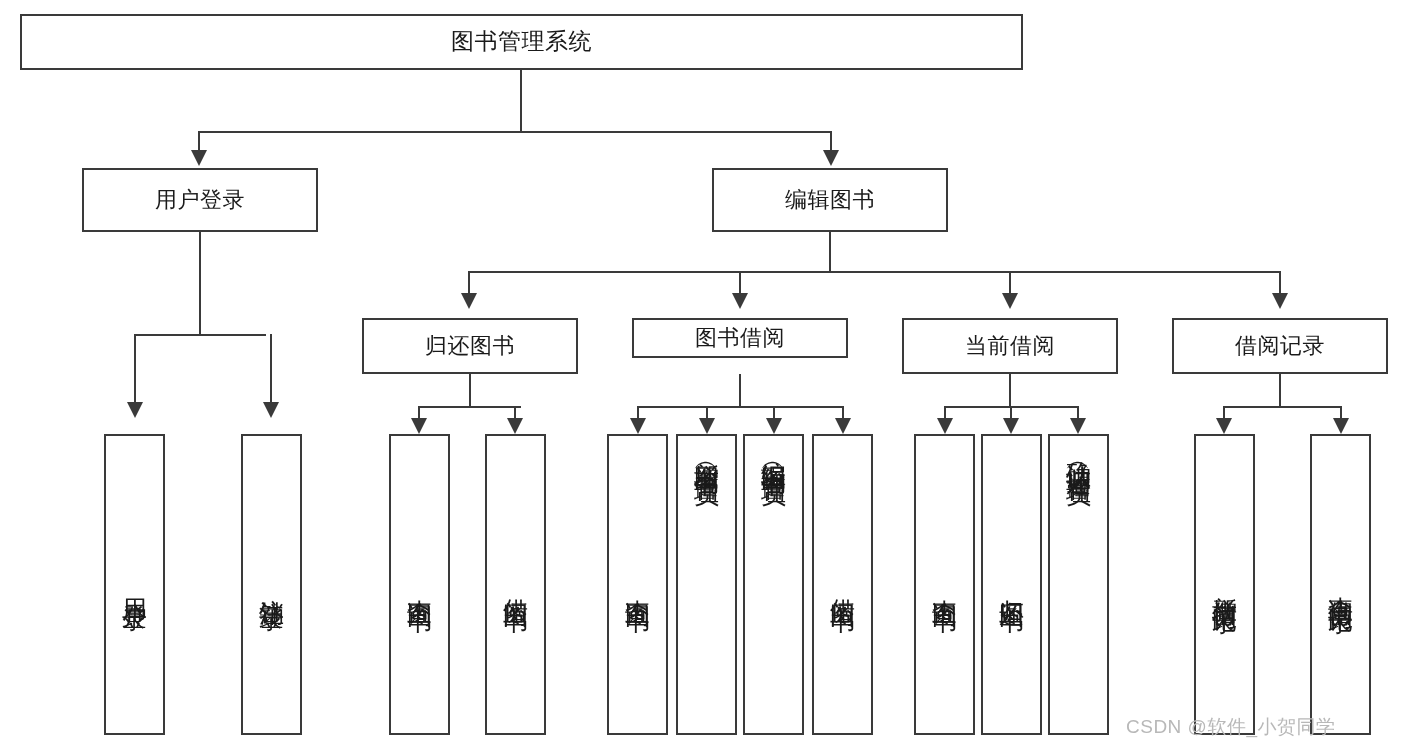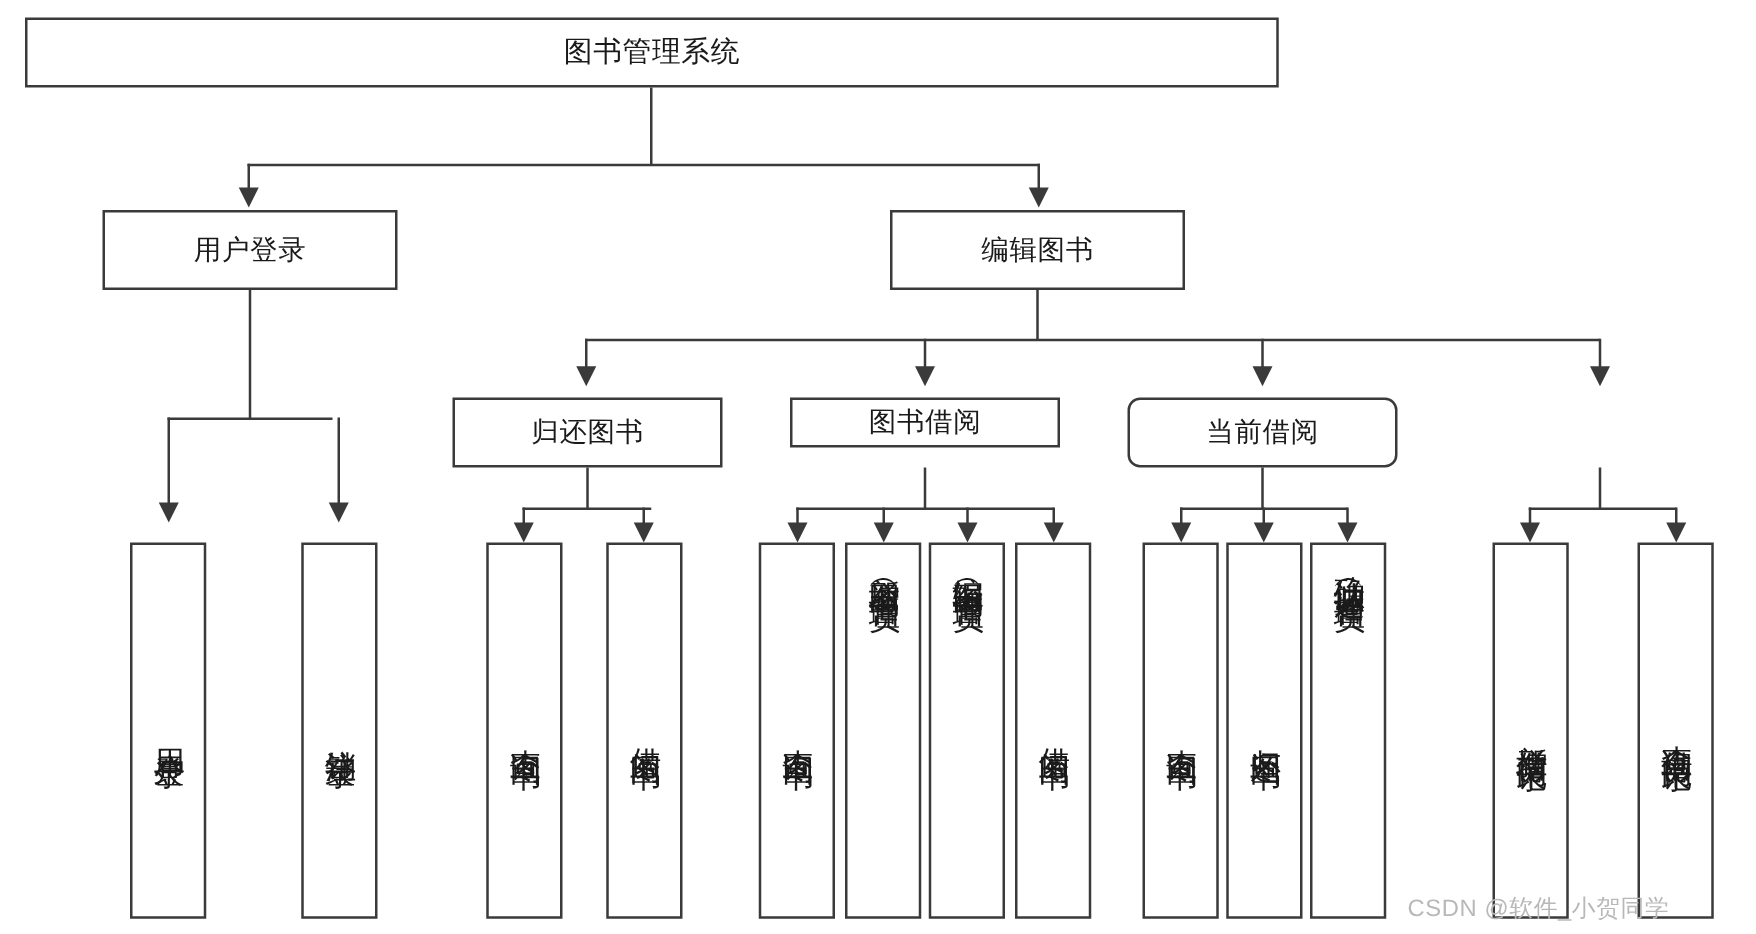--- a/index.html
+++ b/index.html
@@ -135,22 +135,25 @@
   <div class="arrow" style="left:1002px; top:293px;"></div>
   <div class="vline" style="left:1279px; top:271px; height:24px;"></div>
   <div class="arrow" style="left:1272px; top:293px;"></div>
 
   <div class="node" style="left:362px; top:318px; width:216px; height:56px;">
     <span class="node-label h-label">归还图书</span>
   </div>
   <div class="node" style="left:632px; top:318px; width:216px; height:40px;">
     <span class="node-label h-label">图书借阅</span>
   </div>
-  <div class="node" style="left:902px; top:318px; width:216px; height:56px;border-radius:10px;">
+  <div class="node" style="left:902px; top:318px; width:216px; height:56px;">
     <span class="node-label h-label">当前借阅</span>
+  </div>
+  <div class="node" style="left:1172px; top:318px; width:216px; height:56px;">
+    <span class="node-label h-label">借阅记录</span>
   </div>
 
   <div class="vline" style="left:469px; top:374px; height:33px;"></div>
   <div class="hline" style="left:418px; top:406px; width:103px; height:2px;"></div>
   <div class="vline" style="left:418px; top:406px; height:14px;"></div>
   <div class="arrow" style="left:411px; top:418px;"></div>
   <div class="vline" style="left:514px; top:406px; height:14px;"></div>
   <div class="arrow" style="left:507px; top:418px;"></div>
 
   <div class="vline" style="left:739px; top:374px; height:33px;"></div>

